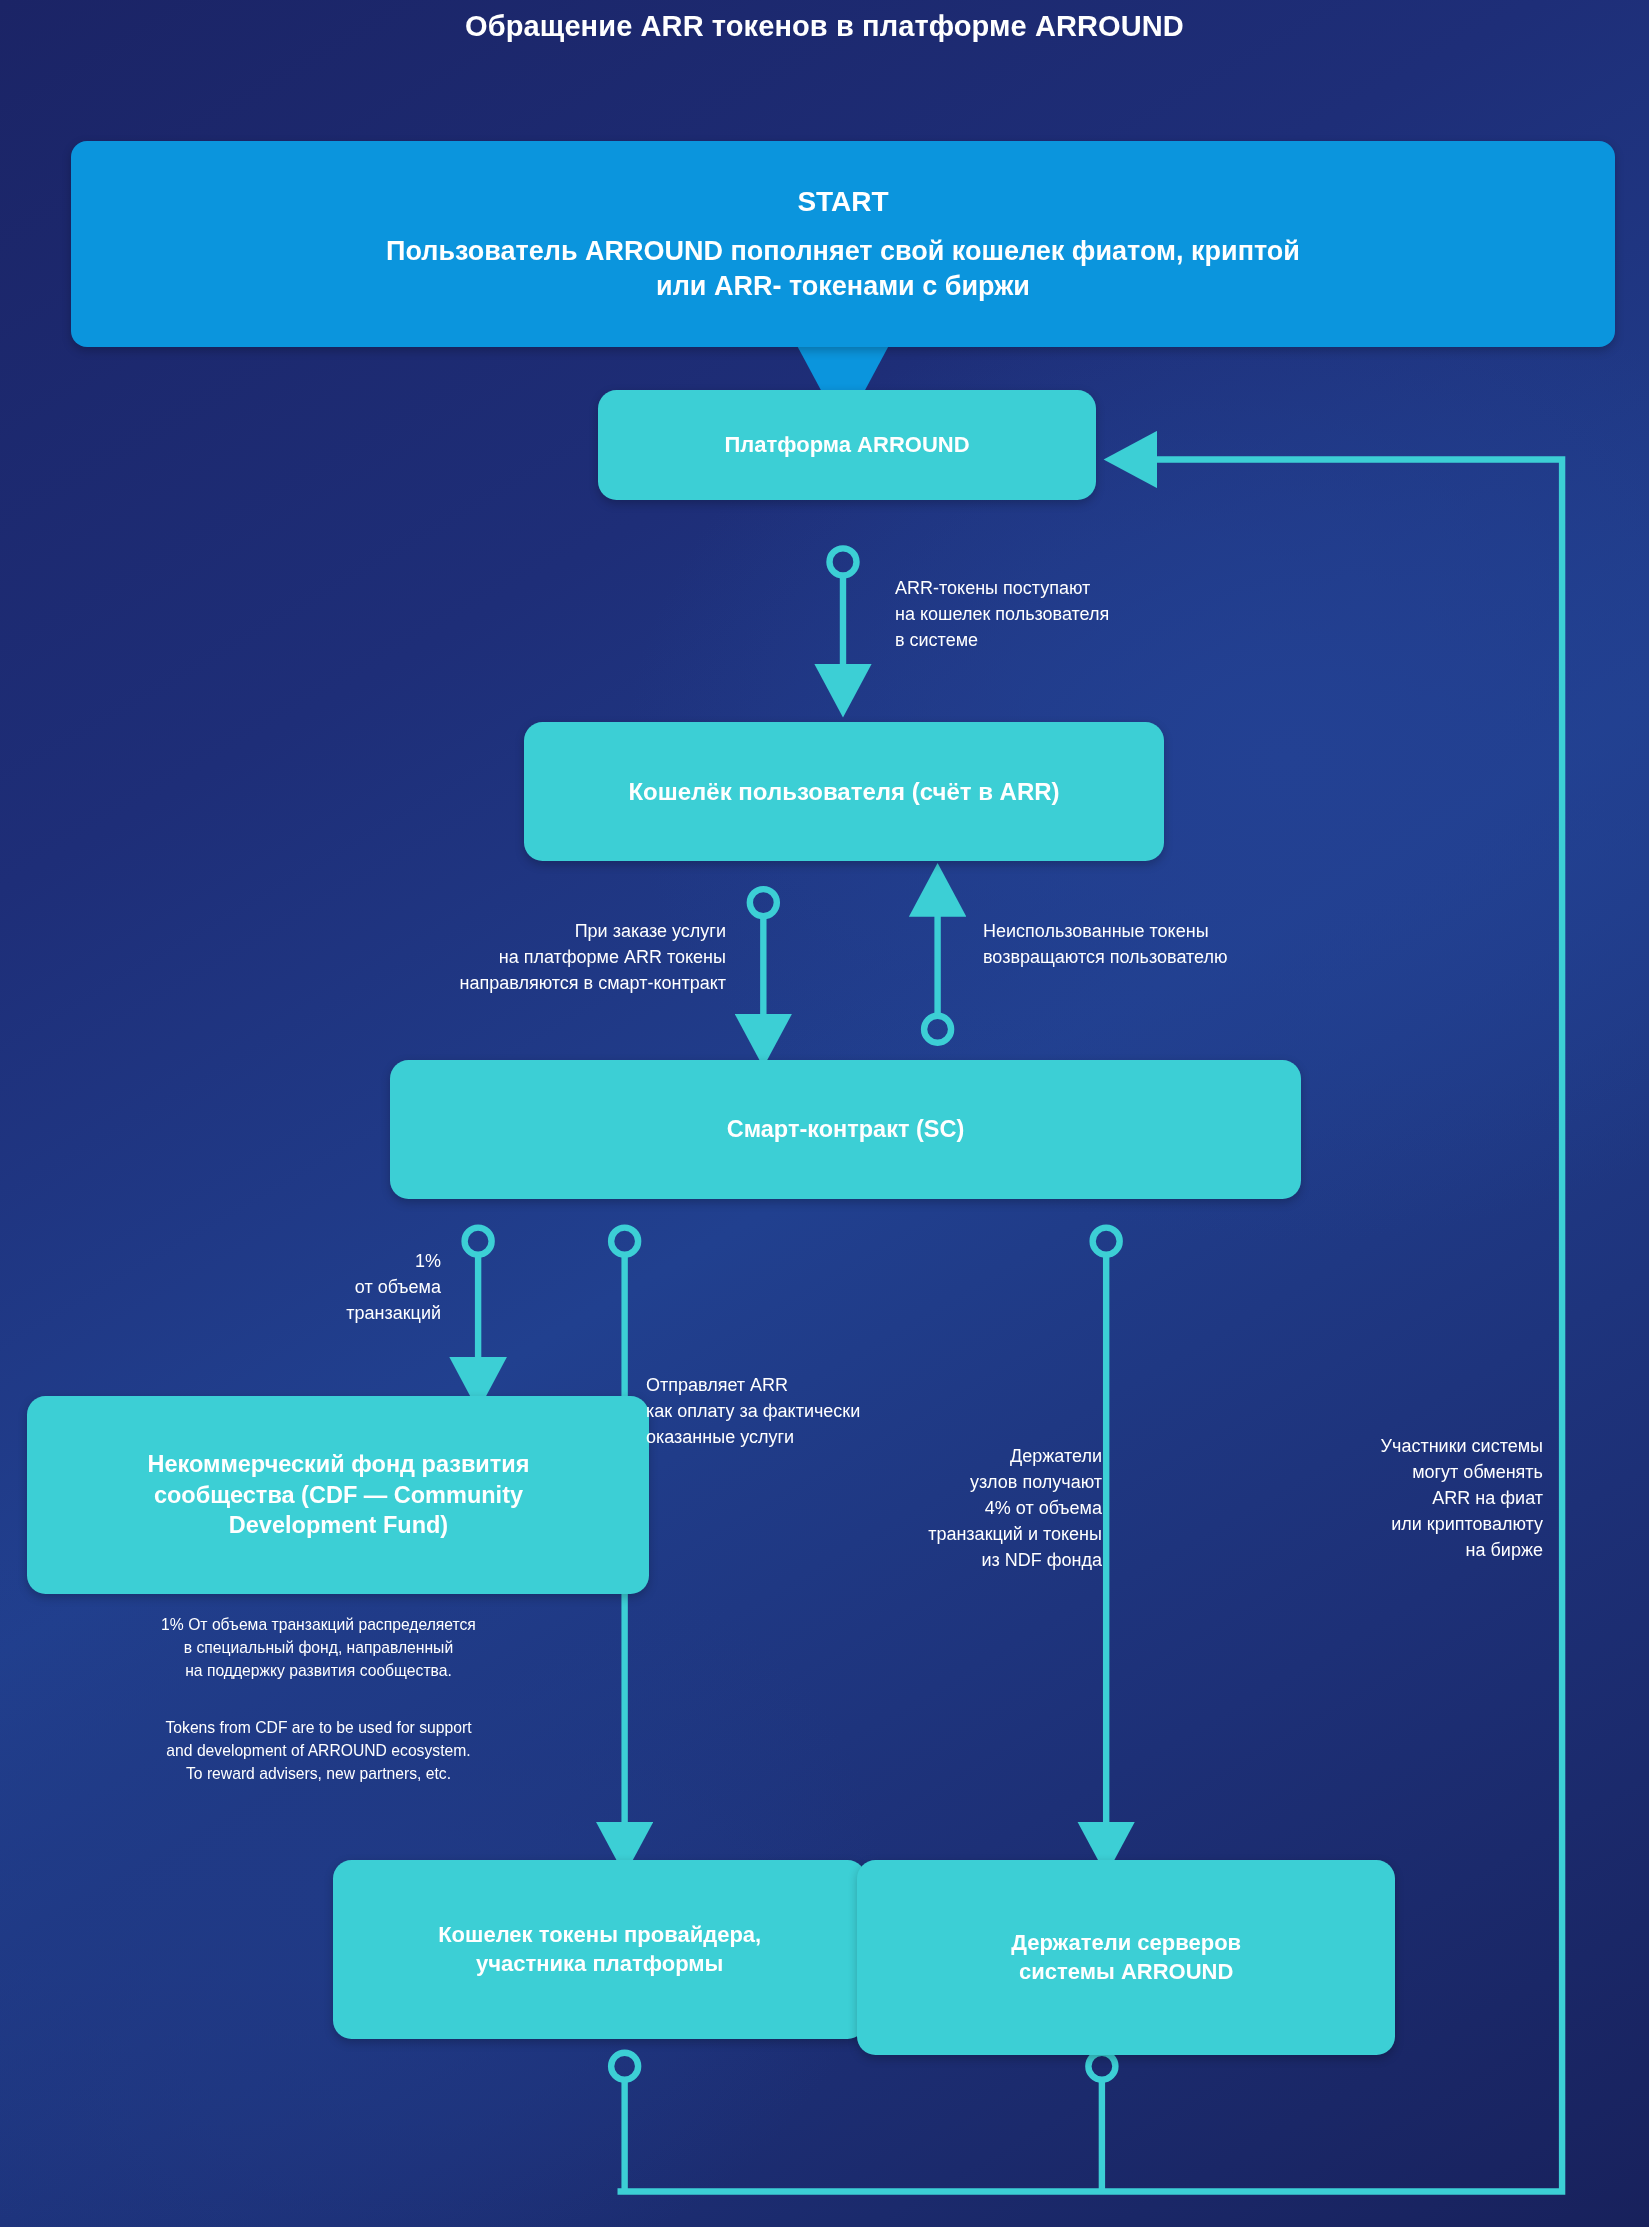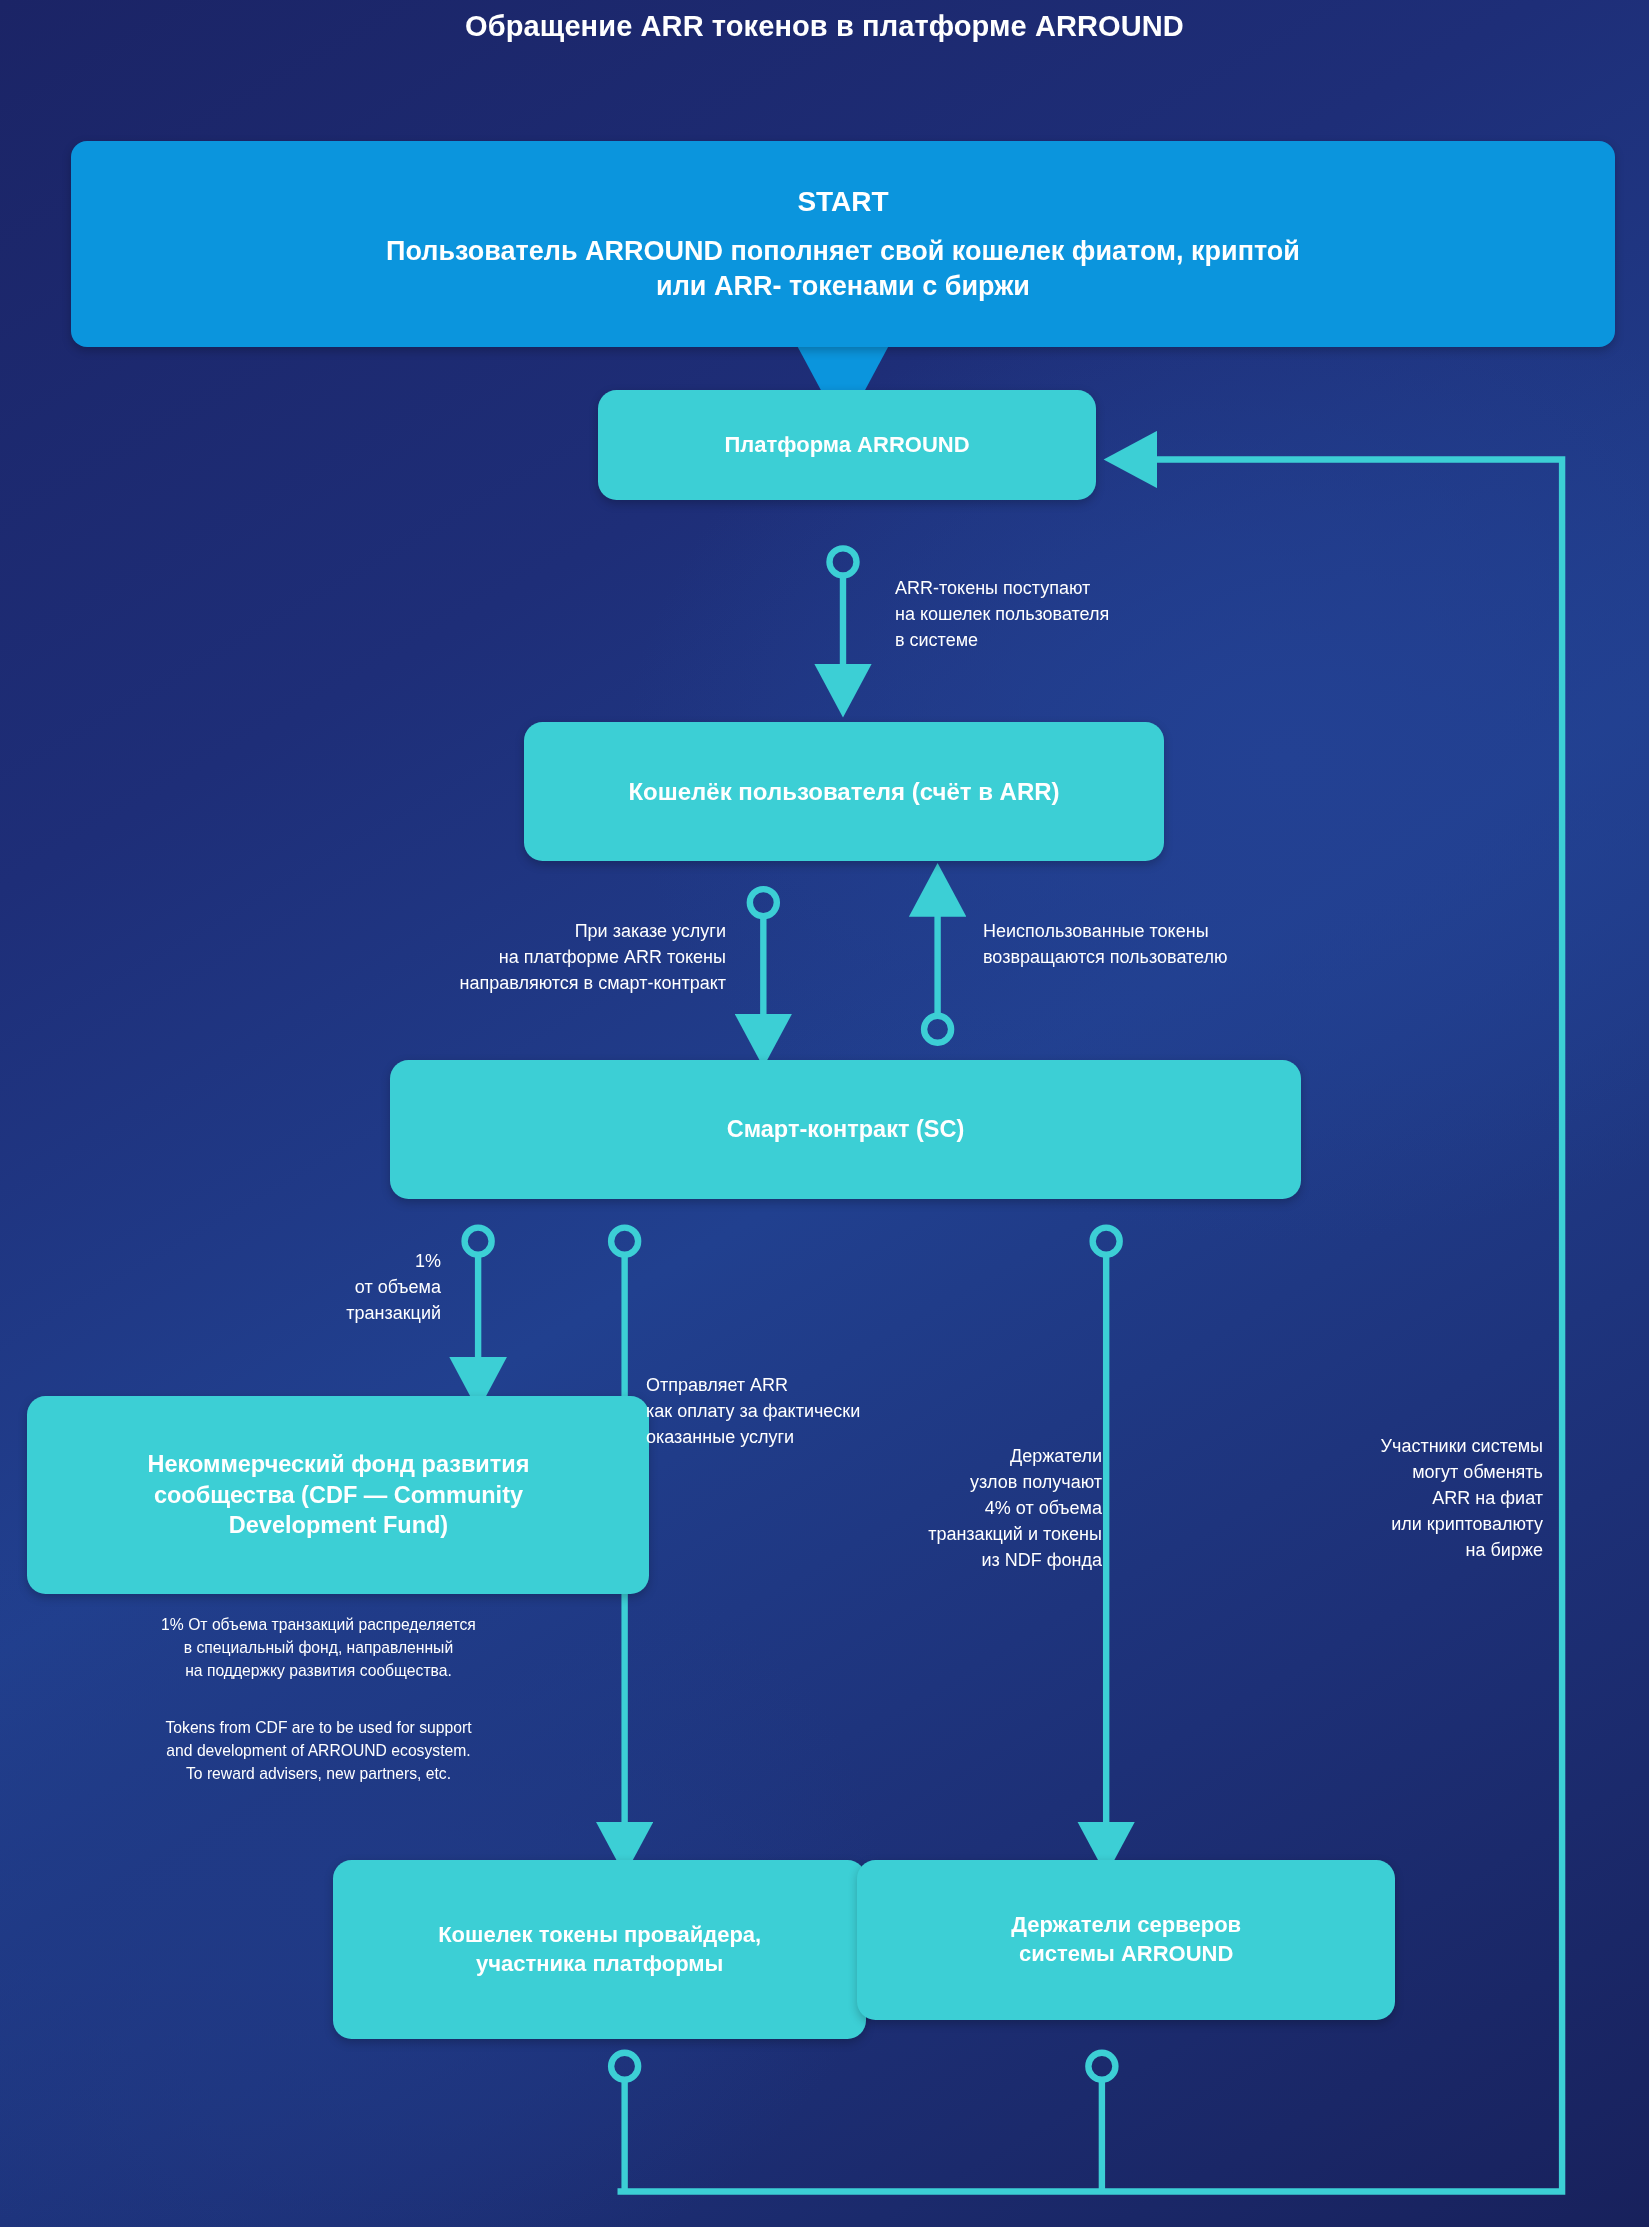--- a/index.html
+++ b/index.html
@@ -145,21 +145,21 @@
     <span class="ln">Некоммерческий фонд развития</span>
     <span class="ln">сообщества (CDF — Community</span>
     <span class="ln">Development Fund)</span>
   </div>
 
   <div class="node n-teal n-bot" style="left:333px;top:1860px;width:502px;height:179px;">
     <span class="ln">Кошелек токены провайдера,</span>
     <span class="ln">участника платформы</span>
   </div>
 
-  <div class="node n-teal n-bot" style="left:857px;top:1860px;width:507px;height:160px;">
+  <div class="node n-teal n-bot" style="left:857px;top:1860px;width:507px;height:195px;">
     <span class="ln">Держатели серверов</span>
     <span class="ln">системы ARROUND</span>
   </div>
 
   <div class="lbl left" style="left:895px;top:576px;width:398px;">ARR-токены поступают
 на кошелек пользователя
 в системе</div>
 
   <div class="lbl right" style="left:299px;top:919px;width:427px;">При заказе услуги
 на платформе ARR токены

